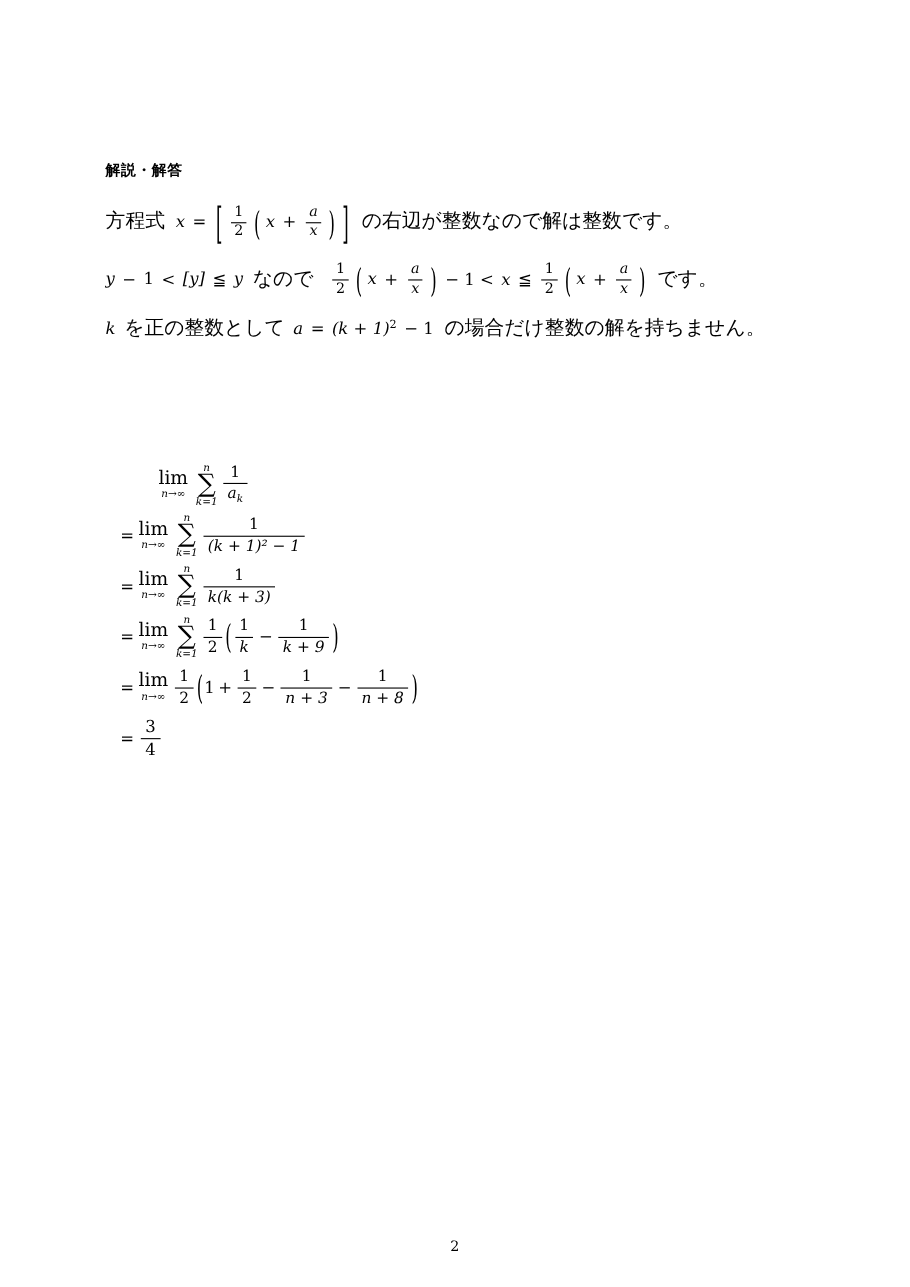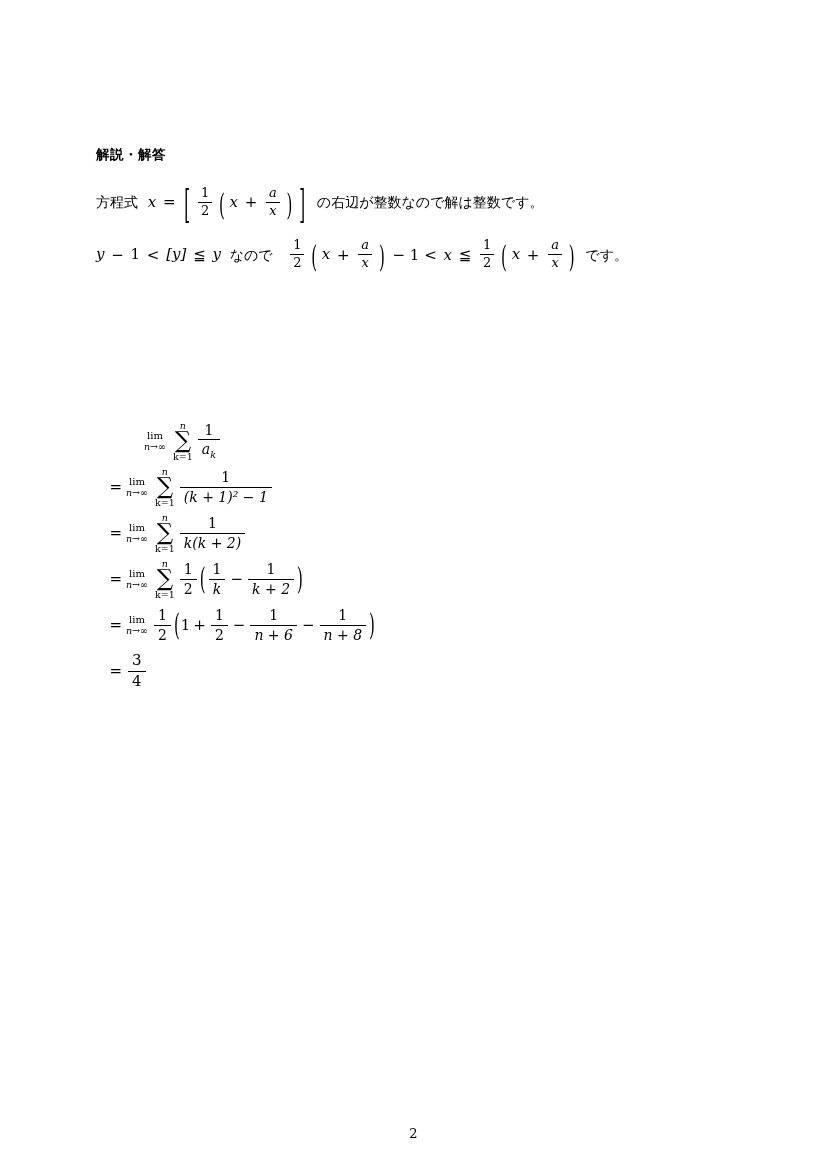--- a/index.html
+++ b/index.html
@@ -36,21 +36,21 @@
     margin-bottom: 22px;
   }
   .line {
     font-size: 15px;
     line-height: 1.0;
     margin-bottom: 20px;
     white-space: nowrap;
   }
   .jp {
     font-family: "DejaVu Sans", sans-serif;
-    font-size: 14px;
+    font-size: 18px;
   }
   .math {
     font-family: "DejaVu Serif", serif;
     font-style: italic;
     font-size: 15px;
   }
   .mathup {
     font-family: "DejaVu Serif", serif;
     font-style: normal;
     font-size: 15px;
@@ -137,33 +137,33 @@
     padding-right: 4px;
   }
   .limop {
     display: inline-block;
     text-align: center;
     font-family: "DejaVu Serif", serif;
     font-style: normal;
     line-height: 1.0;
     margin-right: 4px;
   }
-  .limop .main { display: block; font-size: 10px; }
+  .limop .main { display: block; font-size: 17px; }
   .limop .sub { display: block; font-size: 9.5px; font-style: italic; margin-top: 1px; }
   .sumop {
     display: inline-block;
     text-align: center;
     font-family: "DejaVu Serif", serif;
     font-style: normal;
     line-height: 1.0;
     margin: 0 3px;
   }
   .sumop .top { display: block; font-size: 9.5px; font-style: italic; }
   .sumop .sig { display: block; font-size: 23px; line-height: 0.92; }
-  .sumop .bot { display: block; font-size: 9.5px; }
+  .sumop .bot { display: block; font-size: 9.5px; font-style: italic; }
   .bigfrac {
     display: inline-block;
     text-align: center;
     font-family: "DejaVu Serif", serif;
     font-style: italic;
     font-size: 14px;
     line-height: 1.15;
     margin: 0 2px;
     vertical-align: middle;
   }
@@ -251,20 +251,29 @@
       <span class="op">+</span>
       <span class="frac">
         <span class="num">a</span>
         <span class="den">x</span>
       </span>
       <span class="delim">)</span>
       <span class="jp" style="padding-left:6px;">です。</span>
     </div>
 
 
+    <div class="line" style="margin-bottom:26px;">
+      <span class="math">k</span>
+      <span class="jp" style="padding-left:4px;">を正の整数として</span>
+      <span class="math" style="padding-left:4px;">a</span>
+      <span class="op">=</span>
+      <span class="math">(k + 1)</span><sup class="exup">2</sup>
+      <span class="mathup" style="padding-left:3px;">− 1</span>
+      <span class="jp" style="padding-left:6px;">の場合だけ整数の解を持ちません。</span>
+    </div>
 
 
   </div>
 
   <div class="display">
 
     <div class="drow">
       <span class="lhs"></span>
       <span style="display:inline-block;width:18px;"></span>
       <span class="limop">
@@ -305,21 +314,21 @@
         <span class="main">lim</span>
         <span class="sub">n→∞</span>
       </span>
       <span class="sumop">
         <span class="top">n</span>
         <span class="sig">∑</span>
         <span class="bot">k=1</span>
       </span>
       <span class="bigfrac">
         <span class="num" style="font-style:normal;">1</span>
-        <span class="den">k(k + 2)</span>
+        <span class="den">k(k + 3)</span>
       </span>
     </div>
 
     <div class="drow">
       <span class="lhs">=</span>
       <span class="limop">
         <span class="main">lim</span>
         <span class="sub">n→∞</span>
       </span>
       <span class="sumop">
@@ -332,21 +341,21 @@
         <span class="den">2</span>
       </span>
       <span class="delim">(</span>
       <span class="bigfrac">
         <span class="num" style="font-style:normal;">1</span>
         <span class="den">k</span>
       </span>
       <span class="op">−</span>
       <span class="bigfrac">
         <span class="num" style="font-style:normal;">1</span>
-        <span class="den">k + 2</span>
+        <span class="den">k + 9</span>
       </span>
       <span class="delim">)</span>
     </div>
 
     <div class="drow">
       <span class="lhs">=</span>
       <span class="limop">
         <span class="main">lim</span>
         <span class="sub">n→∞</span>
       </span>
@@ -357,21 +366,21 @@
       <span class="delim">(</span>
       <span class="mathup">1</span>
       <span class="op">+</span>
       <span class="bigfrac up">
         <span class="num">1</span>
         <span class="den">2</span>
       </span>
       <span class="op">−</span>
       <span class="bigfrac">
         <span class="num" style="font-style:normal;">1</span>
-        <span class="den">n + 6</span>
+        <span class="den">n + 3</span>
       </span>
       <span class="op">−</span>
       <span class="bigfrac">
         <span class="num" style="font-style:normal;">1</span>
         <span class="den">n + 8</span>
       </span>
       <span class="delim">)</span>
     </div>
 
     <div class="drow">

